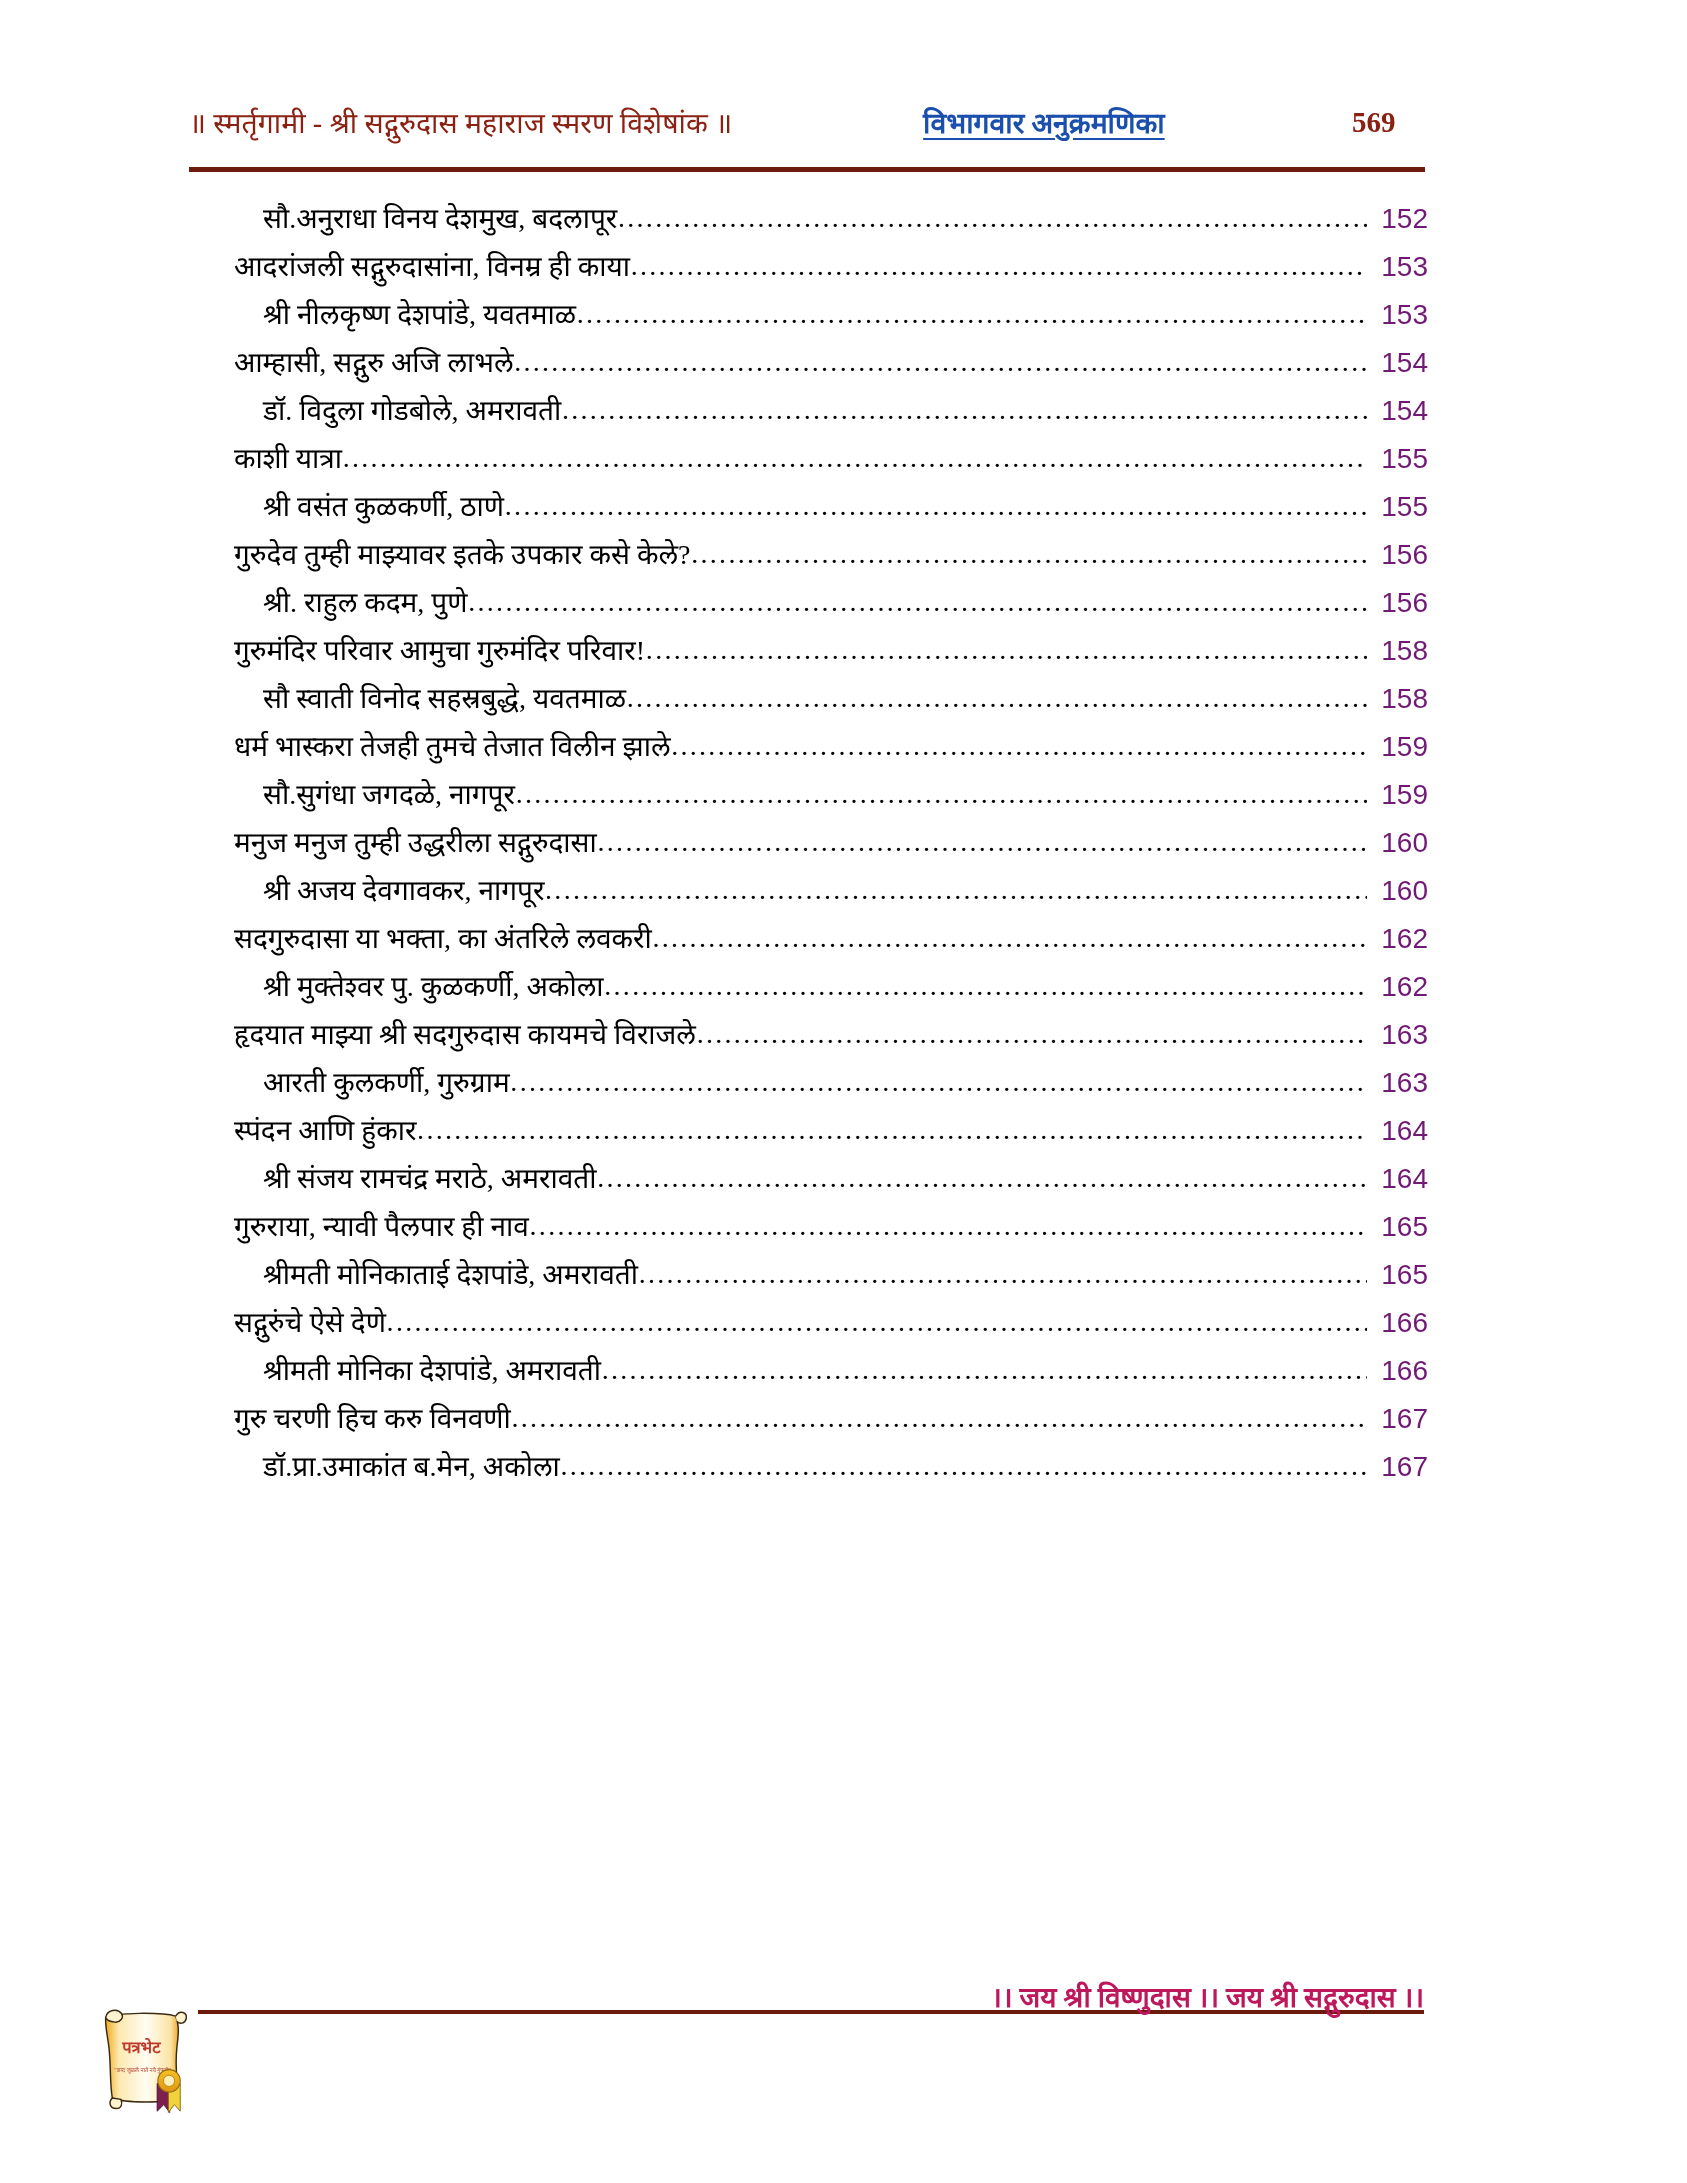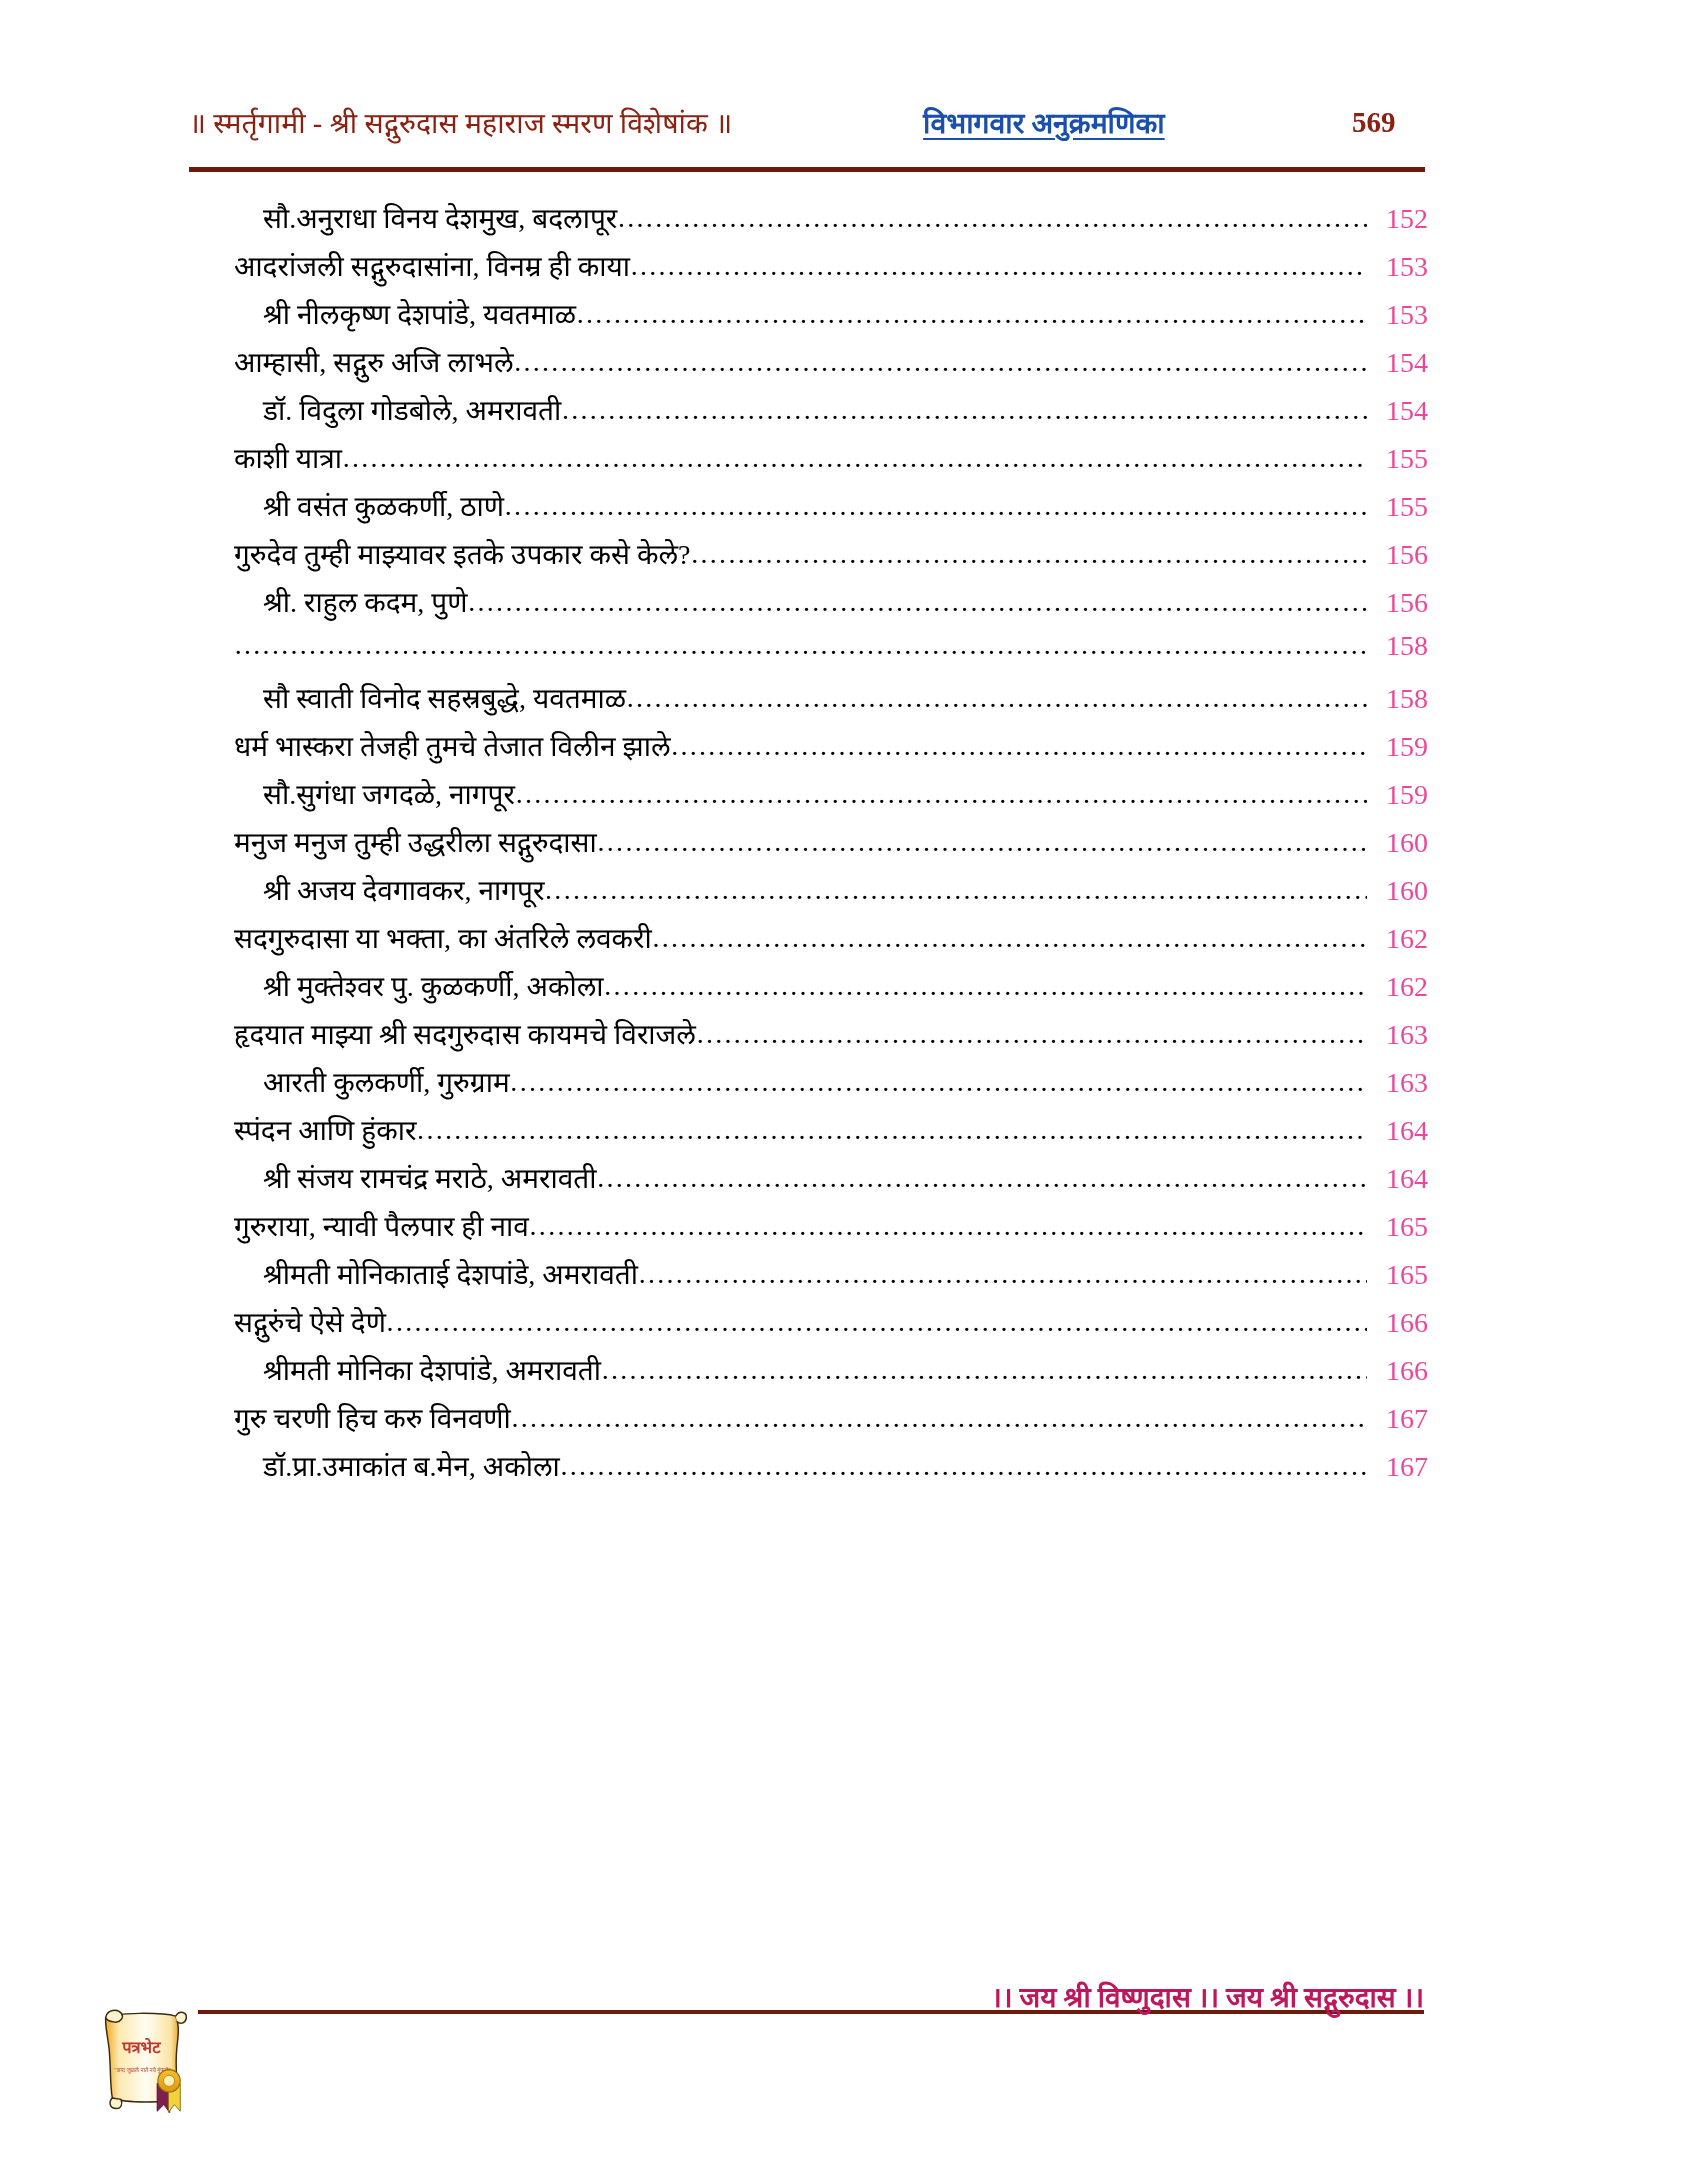--- a/index.html
+++ b/index.html
@@ -98,23 +98,23 @@
     white-space: nowrap;
     font-family: "Liberation Serif", "DejaVu Serif", serif;
     font-size: 28px;
     color: #000000;
     letter-spacing: 2.3px;
     margin: 0 0 0 0.7px;
     position: relative;
     top: -1.3px;
   }
   .toc-page {
-    font-family: Liberation Serif, serif;
+    font-family: Liberation Sans, sans-serif;
     font-size: 28px;
-    color: #ec4899;
+    color: #701a75;
     flex: 0 0 auto;
     text-align: right;
     min-width: 61px;
     white-space: nowrap;
   }
 
   
   .ftr-rule {
     position: absolute;
     left: 198px;
@@ -196,20 +196,21 @@
         <span class="toc-text">गुरुदेव तुम्ही माझ्यावर इतके उपकार कसे केले?</span>
         <span class="toc-leader">..................................................................................................................................................................</span>
         <span class="toc-page">156</span>
       </div>
       <div class="toc-row author-row">
         <span class="toc-text">श्री. राहुल कदम, पुणे</span>
         <span class="toc-leader">..................................................................................................................................................................</span>
         <span class="toc-page">156</span>
       </div>
       <div class="toc-row title-row">
+        <span class="toc-text">गुरुमंदिर परिवार आमुचा गुरुमंदिर परिवार!</span>
         <span class="toc-leader">..................................................................................................................................................................</span>
         <span class="toc-page">158</span>
       </div>
       <div class="toc-row author-row">
         <span class="toc-text">सौ स्वाती विनोद सहस्रबुद्धे, यवतमाळ</span>
         <span class="toc-leader">..................................................................................................................................................................</span>
         <span class="toc-page">158</span>
       </div>
       <div class="toc-row title-row">
         <span class="toc-text">धर्म भास्करा तेजही तुमचे तेजात विलीन झाले</span>

